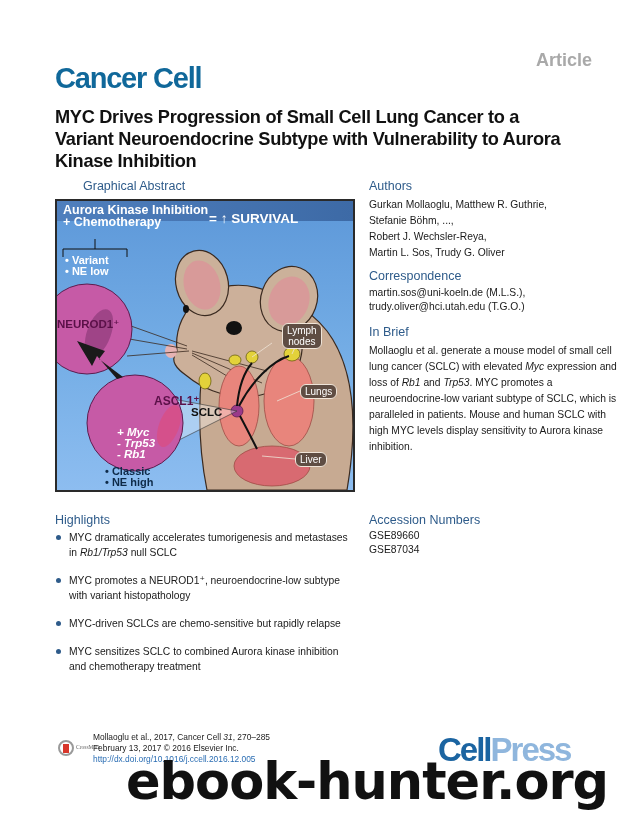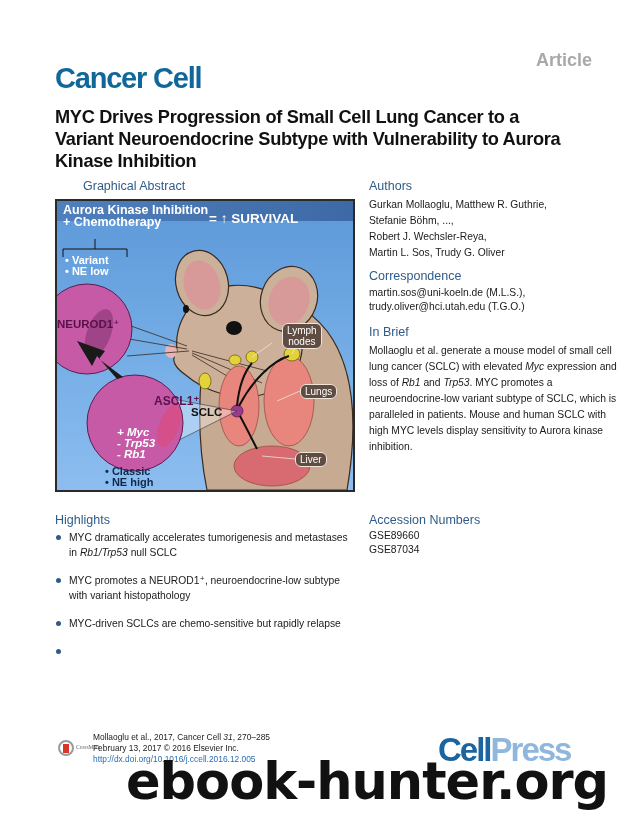--- a/index.html
+++ b/index.html
@@ -172,21 +172,21 @@
 <div class="abs body-text acc" style="line-height:14px;">
   <div>GSE89660</div>
   <div>GSE87034</div>
 </div>
 
 <div class="abs sec-head hl-head">Highlights</div>
 <ul class="abs hl-list">
   <li><span class="bullet"></span><span>MYC dramatically accelerates tumorigenesis and metastases in </span><i>Rb1/Trp53</i><span> null SCLC</span></li>
   <li><span class="bullet"></span><span>MYC promotes a NEUROD1⁺, neuroendocrine-low subtype with variant histopathology</span></li>
   <li><span class="bullet"></span><span>MYC-driven SCLCs are chemo-sensitive but rapidly relapse</span></li>
-  <li><span class="bullet"></span></li>
+  <li><span class="bullet"></span><span>MYC sensitizes SCLC to combined Aurora kinase inhibition and chemotherapy treatment</span></li>
 </ul>
 
 <div class="abs crossmark"></div>
 <div class="abs crossmark-text">CrossMark</div>
 <div class="abs footer-cite">
   <div><span>Mollaoglu et al., 2017, Cancer Cell </span><i>31</i><span>, 270–285</span></div>
   <div>February 13, 2017 © 2016 Elsevier Inc.</div>
   <div class="doi">http://dx.doi.org/10.1016/j.ccell.2016.12.005</div>
 </div>
 <div class="abs cellpress"><span class="c1">Cell</span><span class="c2">Press</span></div>

